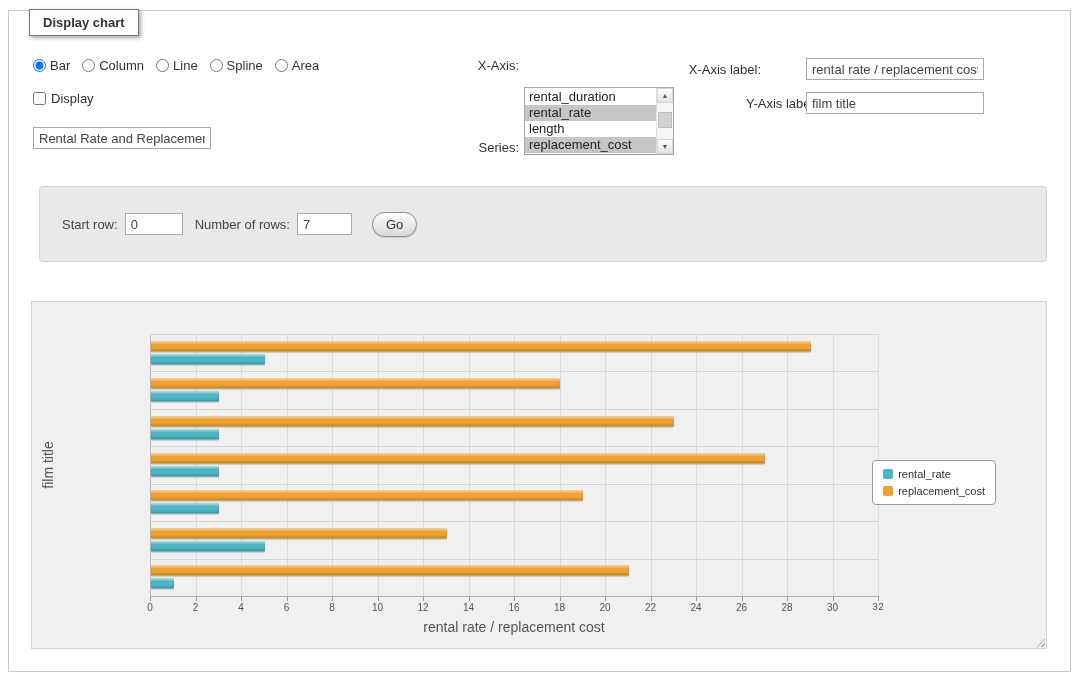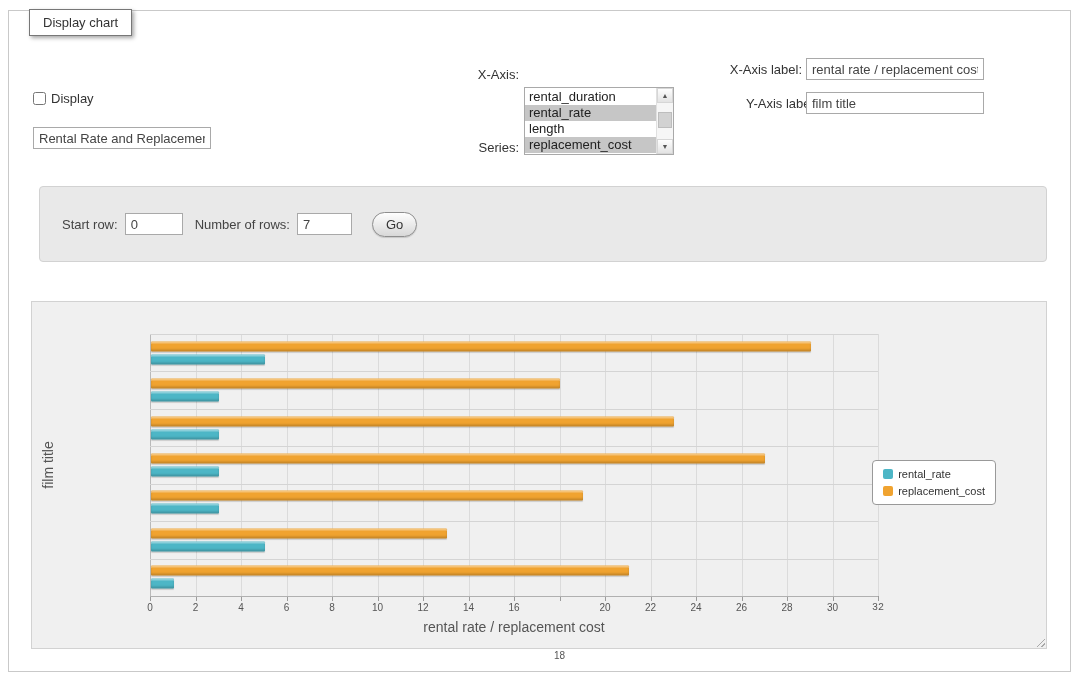--- a/index.html
+++ b/index.html
@@ -8,38 +8,38 @@
     width:1081px; height:681px; position:relative; background:#fff;
     font-family:"Liberation Sans", sans-serif; font-size:13px; color:#333;
     overflow:hidden;
   }
   .container {
     position:absolute; left:8px; top:10px; width:1063px; height:662px;
     border:1px solid #c9c9c9; background:#fff;
   }
   .legend-box {
     position:absolute; left:20px; top:-2px; background:#fff;
-    border:1px solid #777; padding:5px 13px; font-weight:normal; font-size:13px;
+    border:1px solid #777; padding:5px 13px; font-weight:bold; font-size:13px;
     box-shadow:2px 2px 4px rgba(0,0,0,.35); z-index:5;
   }
   
   .chart-type-row { position:absolute; left:24px; top:47px; white-space:nowrap; }
   .radio-opt { margin-right:12px; display:inline-flex; align-items:center; gap:4px; }
   .radio-opt input { margin:0; }
   .stacked-row { position:absolute; left:24px; top:80px; display:inline-flex; align-items:center; gap:5px; }
   .stacked-row input { margin:0; }
   input[type=text] {
     border:1px solid #a9a9a9; height:22px; padding:2px 5px; font-size:13px;
     font-family:"Liberation Sans", sans-serif; color:#444; background:#fff;
   }
   .title-input { position:absolute; left:24px; top:116px; width:178px; }
   .field-label { position:absolute; text-align:right; color:#333; }
-  .xaxis-label-text { left:430px; width:80px; top:56px; }
+  .xaxis-label-text { left:430px; width:80px; top:47px; }
   .series-label-text { left:430px; width:80px; top:129px; }
-  .xaxis-field-text { left:703px; width:90px; top:51px; }
+  .xaxis-field-text { left:662px; width:90px; top:51px; }
   .yaxis-field-text { left:718px; width:90px; top:85px; }
   .xaxis-select {
     position:absolute; left:515px; top:47px; width:160px; height:24px;
     border:1px solid #a9a9a9; background:#fff; font-size:13px;
     font-family:"Liberation Sans", sans-serif; color:#333;
   }
   .xaxis-input { position:absolute; left:797px; top:47px; width:178px; }
   .yaxis-input { position:absolute; left:797px; top:81px; width:178px; }
   
   .listbox {
@@ -117,20 +117,36 @@
     background:repeating-linear-gradient(-45deg, transparent 0 2px, #a9a9a9 2px 3px);
     clip-path:polygon(100% 0, 100% 100%, 0 100%); cursor:nwse-resize;
   }
 </style>
 </head>
 <body>
 
 <div class="container">
   <div class="legend-box">Display chart</div>
 
+  <div class="chart-type-row" id="chart-type-options"><label class="radio-opt">
+        <input type="radio" name="ctype" checked="" style="">
+        <span>Bar</span>
+      </label><label class="radio-opt">
+        <input type="radio" name="ctype" style="">
+        <span>Column</span>
+      </label><label class="radio-opt">
+        <input type="radio" name="ctype" style="">
+        <span>Line</span>
+      </label><label class="radio-opt">
+        <input type="radio" name="ctype" style="">
+        <span>Spline</span>
+      </label><label class="radio-opt">
+        <input type="radio" name="ctype" style="">
+        <span>Area</span>
+      </label></div>
 
   <label class="stacked-row">
     <input type="checkbox" style="">
     <span>Display</span>
   </label>
 
   <input type="text" class="title-input" value="Rental Rate and Replacemen" style="">
 
   <div class="field-label xaxis-label-text">X-Axis:</div>
 
@@ -260,21 +276,21 @@
     <div class="tick-labels" id="tick-labels">
         <span style="left: 0%;">0</span>
         <span style="left: 6.25%;">2</span>
         <span style="left: 12.5%;">4</span>
         <span style="left: 18.75%;">6</span>
         <span style="left: 25%;">8</span>
         <span style="left: 31.25%;">10</span>
         <span style="left: 37.5%;">12</span>
         <span style="left: 43.75%;">14</span>
         <span style="left: 50%; text-align: center;">16</span>
-        <span style="left: 56.25%; margin-top: 48px;">18</span>
+        <span style="left: 56.25%;">18</span>
         <span style="left: 62.5%;">20</span>
         <span style="left: 68.75%;">22</span>
         <span style="left: 75%;">24</span>
         <span style="left: 81.25%;">26</span>
         <span style="left: 87.5%;">28</span>
         <span style="left: 93.75%;">30</span>
         <span style="left: 100%; font-family: Liberation Mono, monospace;">32</span>
       </div>
     <div class="xlabel">rental rate / replacement cost</div>
     <div class="chart-legend" id="legend">

